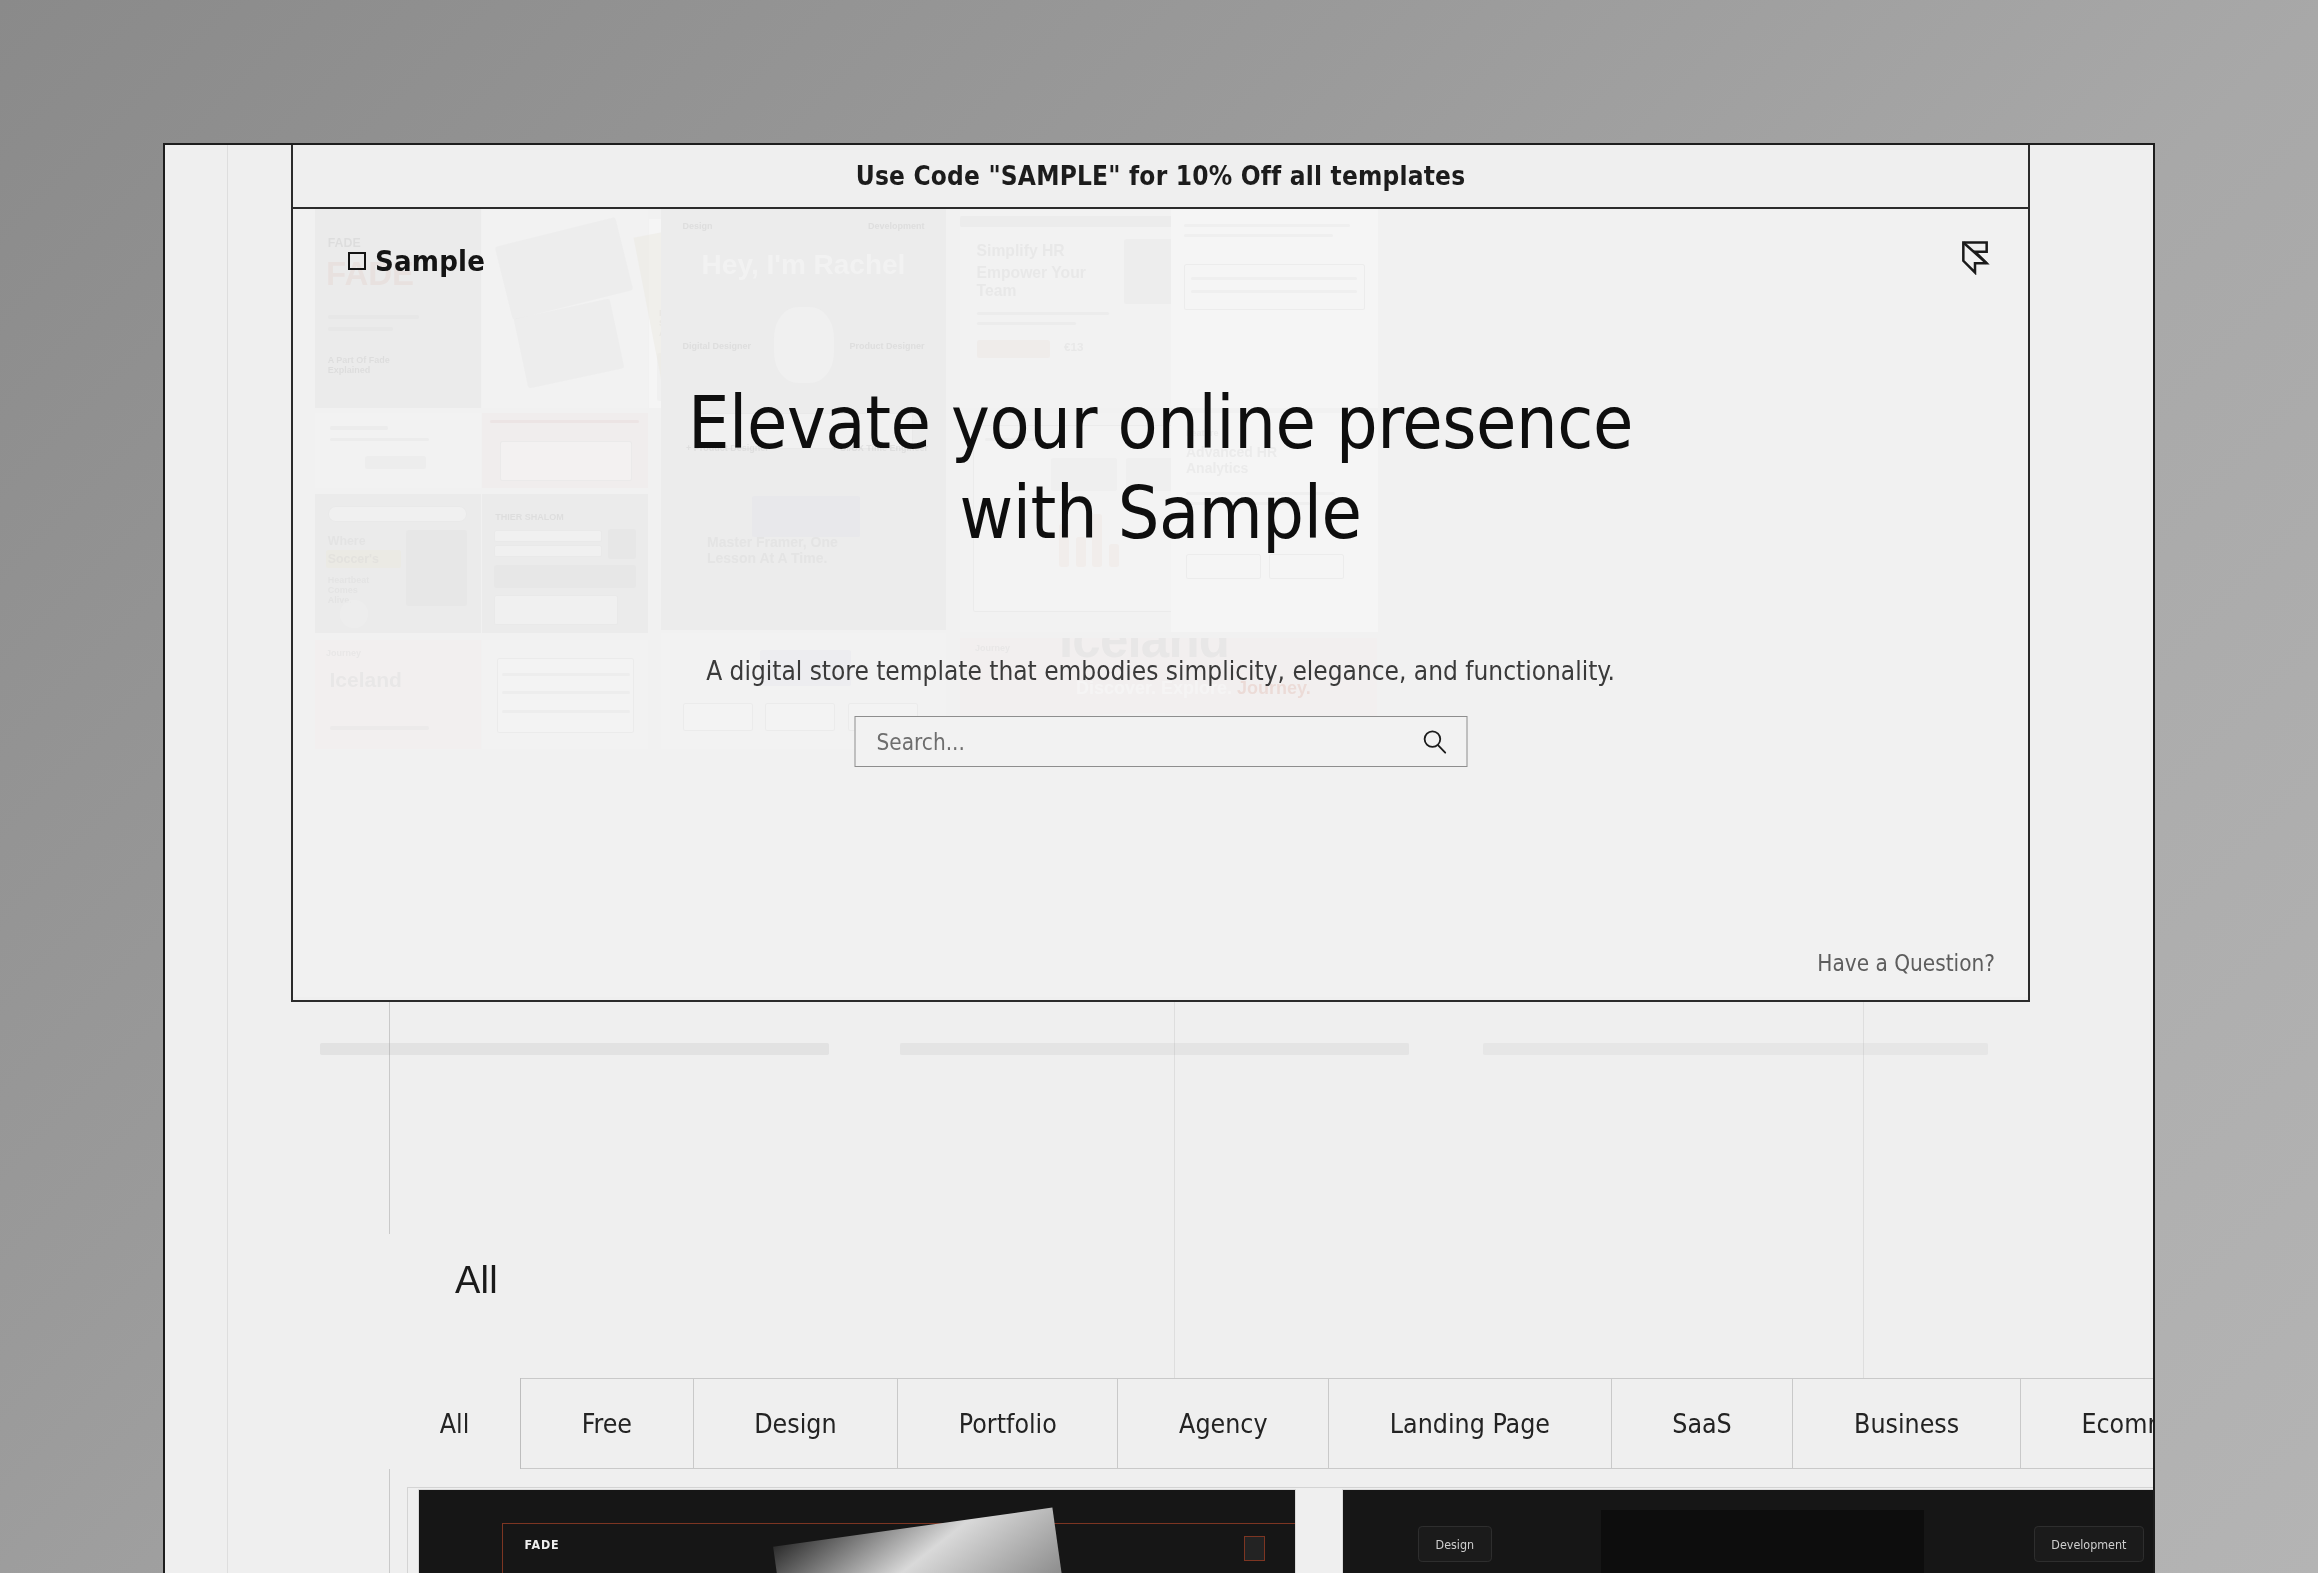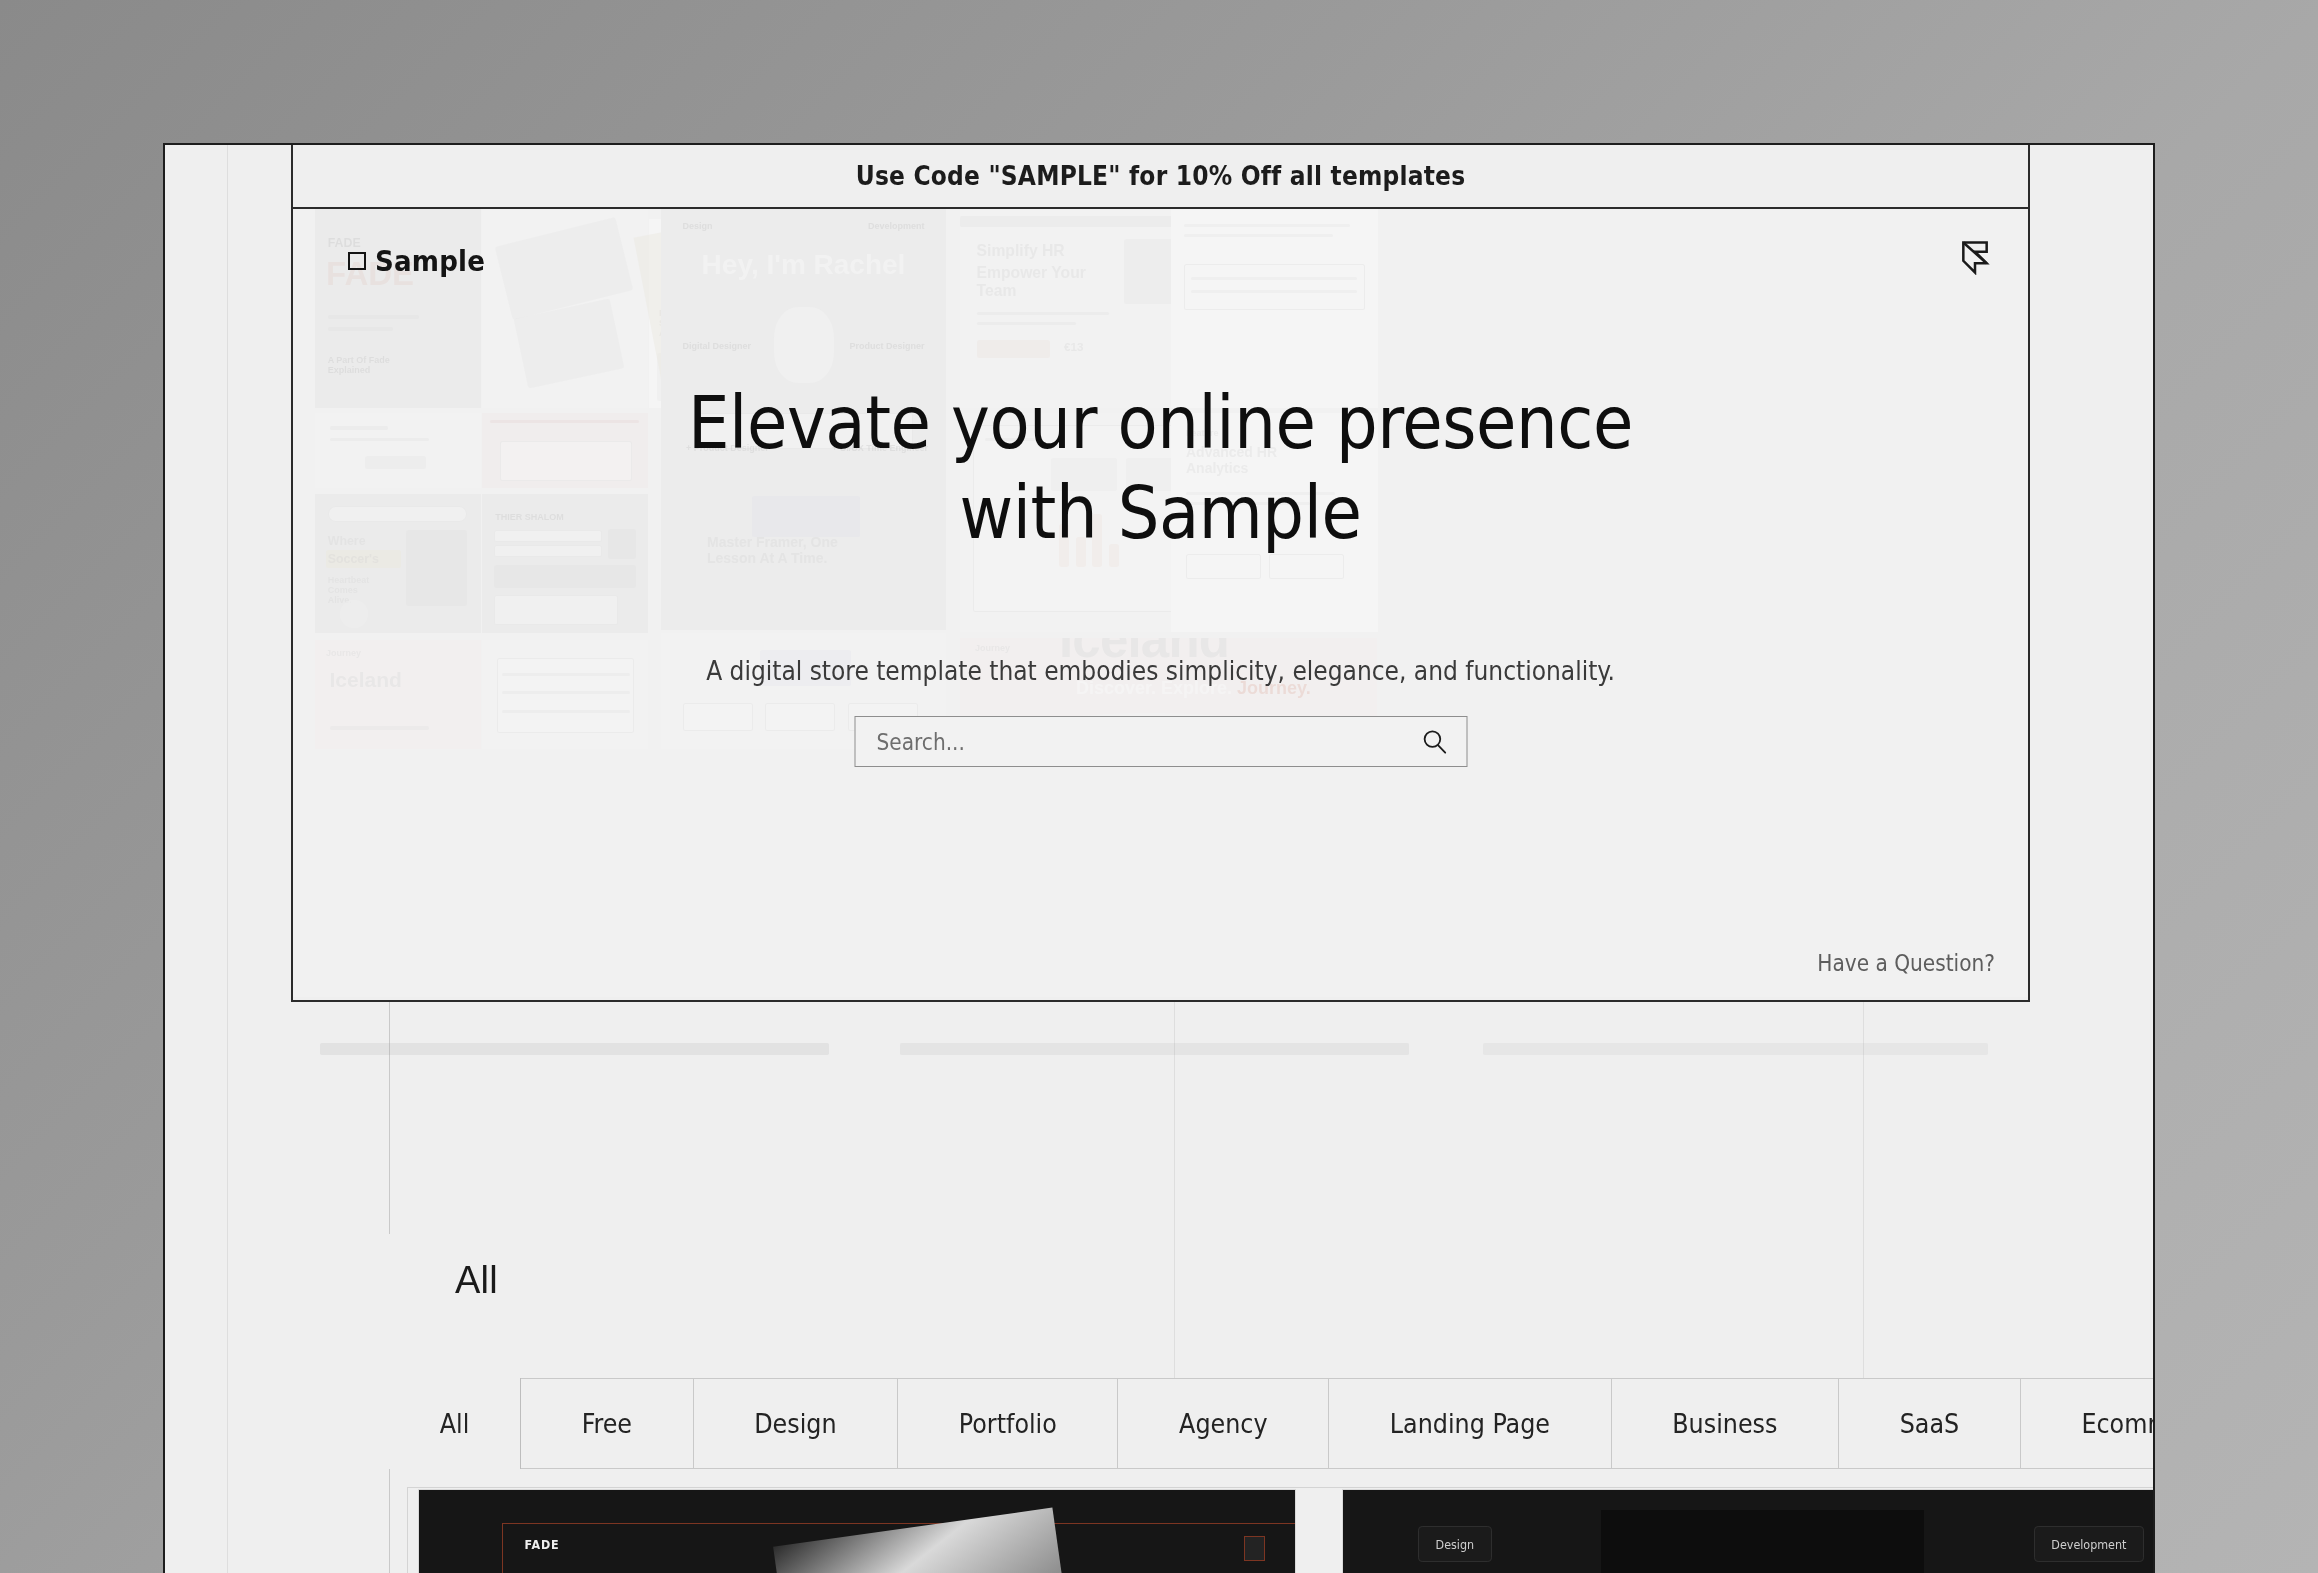--- a/index.html
+++ b/index.html
@@ -602,24 +602,24 @@
     <div class="tab grow">
         <span>Portfolio</span>
       </div>
     <div class="tab grow">
         <span>Agency</span>
       </div>
     <div class="tab grow">
         <span>Landing Page</span>
       </div>
     <div class="tab grow">
+        <span>SaaS</span>
+      </div>
+    <div class="tab grow">
         <span>Business</span>
-      </div>
-    <div class="tab grow">
-        <span>SaaS</span>
       </div>
     <div class="tab grow">
         <span>Ecommerce</span>
       </div>
   </div>
 
   <div class="cards-outer">
     <div class="cards-inner"></div>
 
     <div class="card c1">

